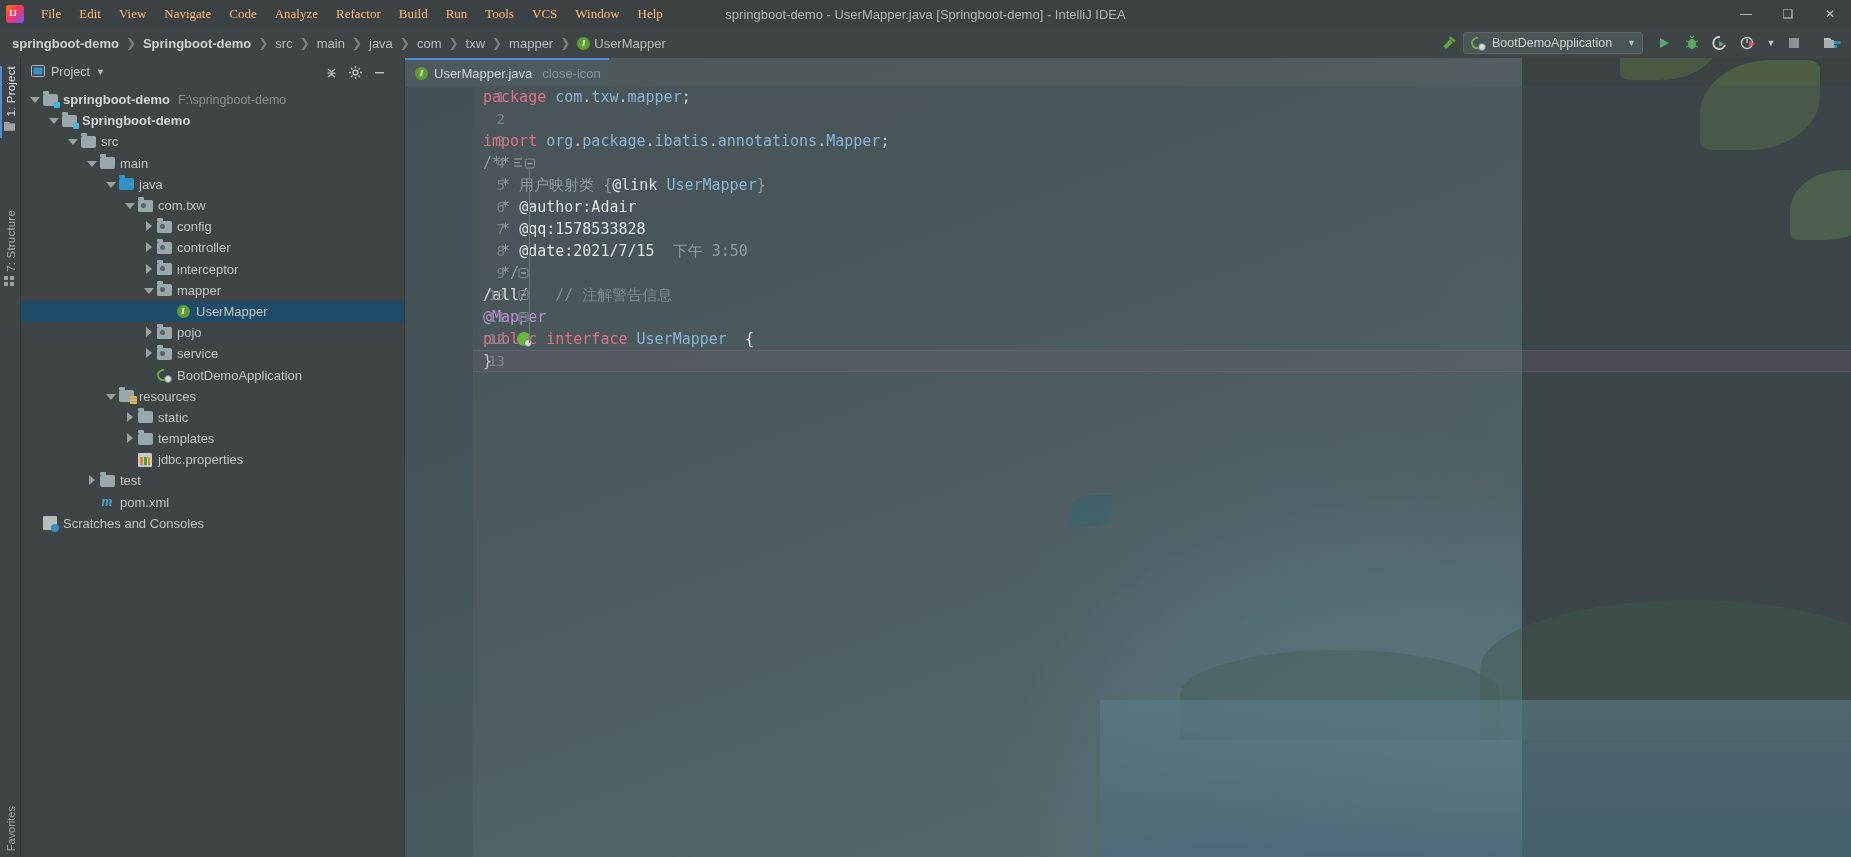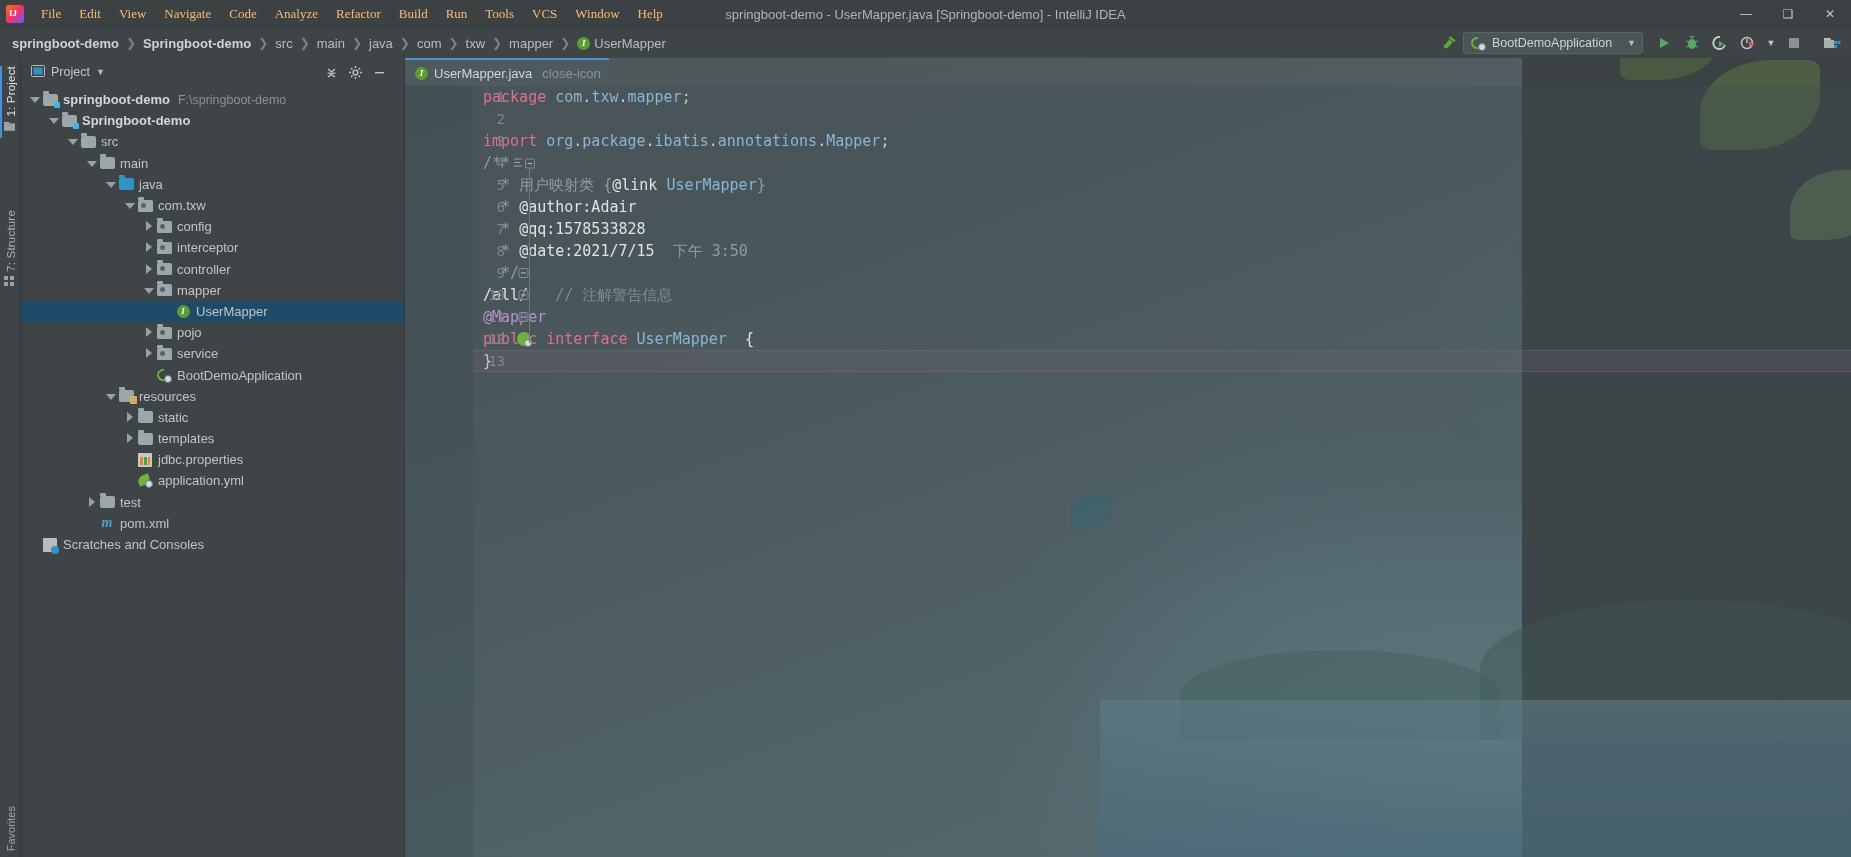--- a/index.html
+++ b/index.html
@@ -453,29 +453,29 @@
             <span class="pkg"></span>
           </span>
           <span class="label">config</span>
         </div>
         <div class="row">
           <span style="display:inline-block;width:122px"></span>
           <span class="arrow closed"></span>
           <span class="ticon">
             <span class="pkg"></span>
           </span>
+          <span class="label">controller</span>
+        </div>
+        <div class="row">
+          <span style="display:inline-block;width:122px"></span>
+          <span class="arrow closed"></span>
+          <span class="ticon">
+            <span class="pkg"></span>
+          </span>
           <span class="label">interceptor</span>
-        </div>
-        <div class="row">
-          <span style="display:inline-block;width:122px"></span>
-          <span class="arrow closed"></span>
-          <span class="ticon">
-            <span class="pkg"></span>
-          </span>
-          <span class="label">controller</span>
         </div>
         <div class="row">
           <span style="display:inline-block;width:122px"></span>
           <span class="arrow open"></span>
           <span class="ticon">
             <span class="pkg"></span>
           </span>
           <span class="label">mapper</span>
         </div>
         <div class="row selected">
@@ -537,31 +537,20 @@
           </span>
           <span class="label">templates</span>
         </div>
         <div class="row">
           <span style="display:inline-block;width:103px"></span>
           <span class="arrow"></span>
           <span class="ticon">
             <span class="chartico"></span>
           </span>
           <span class="label">jdbc.properties</span>
-        </div>
-        <div class="row">
-          <span style="display:inline-block;width:103px"></span>
-          <span class="arrow"></span>
-          <span class="ticon">
-            <span class="spring">
-              <span class="lf"></span>
-              <span class="cg"></span>
-            </span>
-          </span>
-          <span class="label">application.yml</span>
         </div>
         <div class="row">
           <span style="display:inline-block;width:65px"></span>
           <span class="arrow closed"></span>
           <span class="ticon">
             <span class="fldr"></span>
           </span>
           <span class="label">test</span>
         </div>
         <div class="row">

